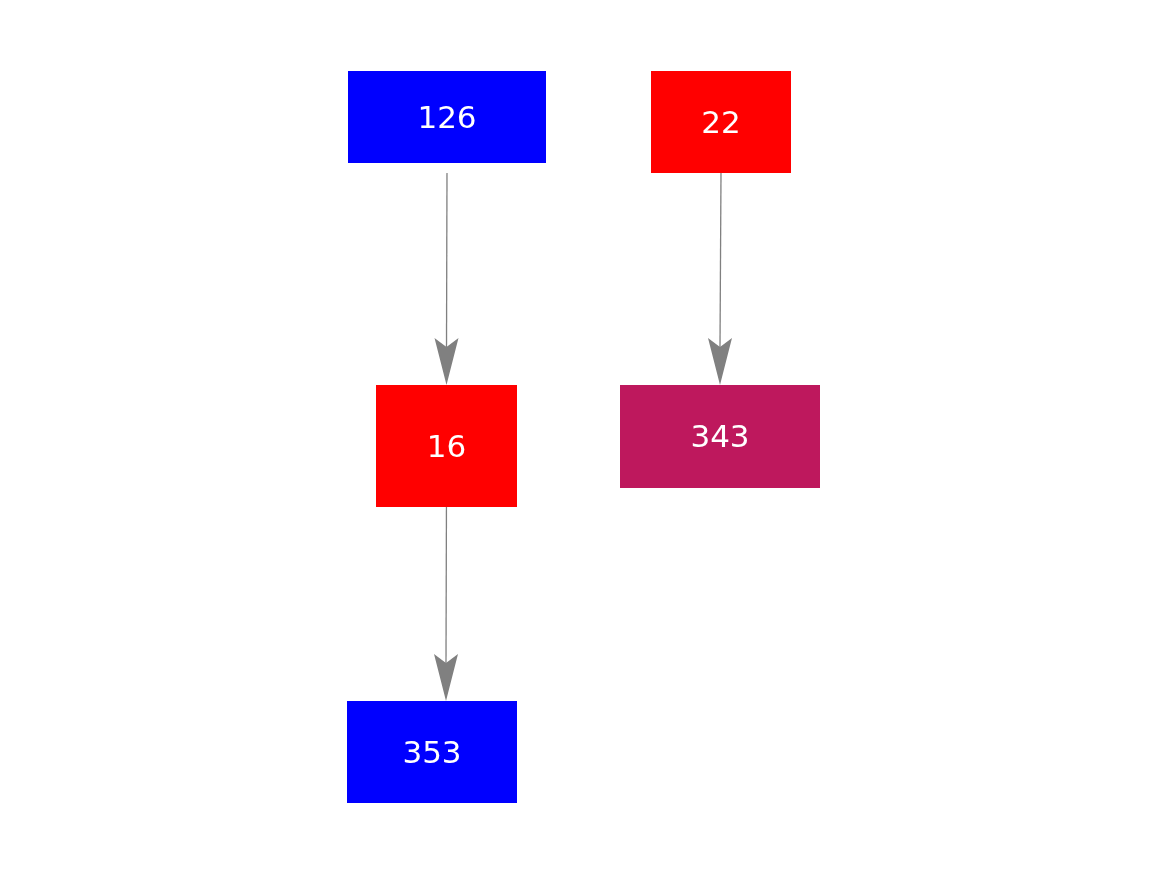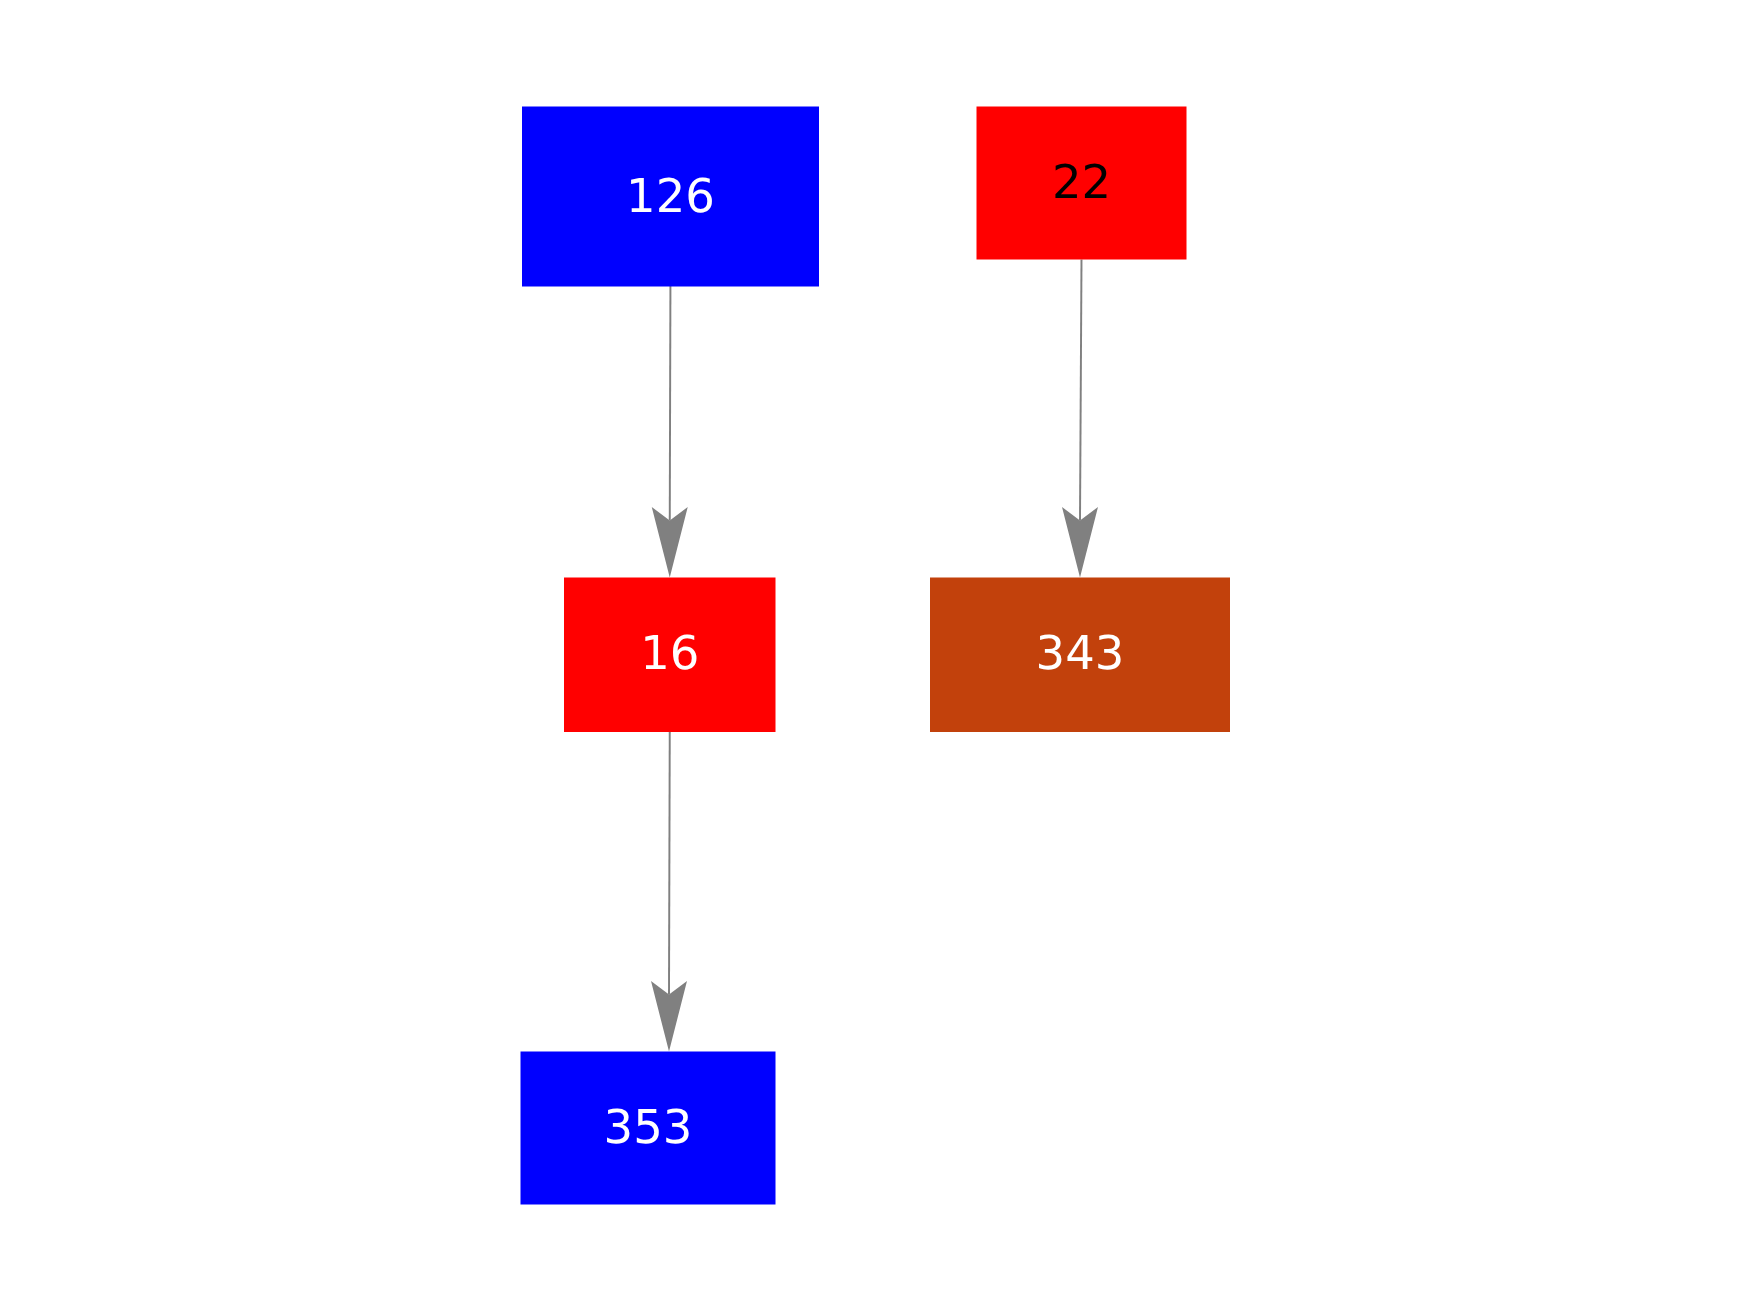--- a/index.html
+++ b/index.html
@@ -41,28 +41,28 @@
 <div class="canvas" style="background: rgb(255, 255, 255);">
   <svg class="edges-layer" viewBox="0 0 1167 875" xmlns="http://www.w3.org/2000/svg">
       <line x1="447" y1="173" x2="446.5" y2="347" stroke="#808080" stroke-width="1.3"></line>
       <path d="M 434.5 338 L 446.5 385 L 458.5 338 L 446.5 347 Z" fill="#808080"></path>
       <line x1="721" y1="173" x2="720" y2="347" stroke="#808080" stroke-width="1.3"></line>
       <path d="M 708 338 L 720 385 L 732 338 L 720 347 Z" fill="#808080"></path>
       <line x1="446.5" y1="488" x2="446" y2="663" stroke="#808080" stroke-width="1.3"></line>
       <path d="M 434 654 L 446 701 L 458 654 L 446 663 Z" fill="#808080"></path>
     </svg>
 
-  <div class="node" style="left: 348px; top: 71px; width: 198px; height: 120px; background: rgb(0, 0, 255);">
+  <div class="node" style="left: 348px; top: 71px; width: 198px; height: 92px; background: rgb(0, 0, 255);">
     <span class="node-label" style="color: rgb(255, 255, 255);">126</span>
   </div>
   <div class="node" style="left: 651px; top: 71px; width: 140px; height: 102px; background: rgb(255, 0, 0);">
-    <span class="node-label" style="color: #000000;">22</span>
+    <span class="node-label" style="color: #ffffff;">22</span>
   </div>
-  <div class="node" style="left: 376px; top: 385px; width: 141px; height: 103px; background: rgb(255, 0, 0);">
+  <div class="node" style="left: 376px; top: 385px; width: 141px; height: 122px; background: rgb(255, 0, 0);">
     <span class="node-label" style="color: rgb(255, 255, 255);">16</span>
   </div>
-  <div class="node" style="left: 620px; top: 385px; width: 200px; height: 103px; background: #c2410c;">
+  <div class="node" style="left: 620px; top: 385px; width: 200px; height: 103px; background: #be185d;">
     <span class="node-label" style="color: rgb(255, 255, 255);">343</span>
   </div>
   <div class="node" style="left: 347px; top: 701px; width: 170px; height: 102px; background: rgb(0, 0, 255);">
     <span class="node-label" style="color: rgb(255, 255, 255);">353</span>
   </div>
 </div>
 
 </body></html>

